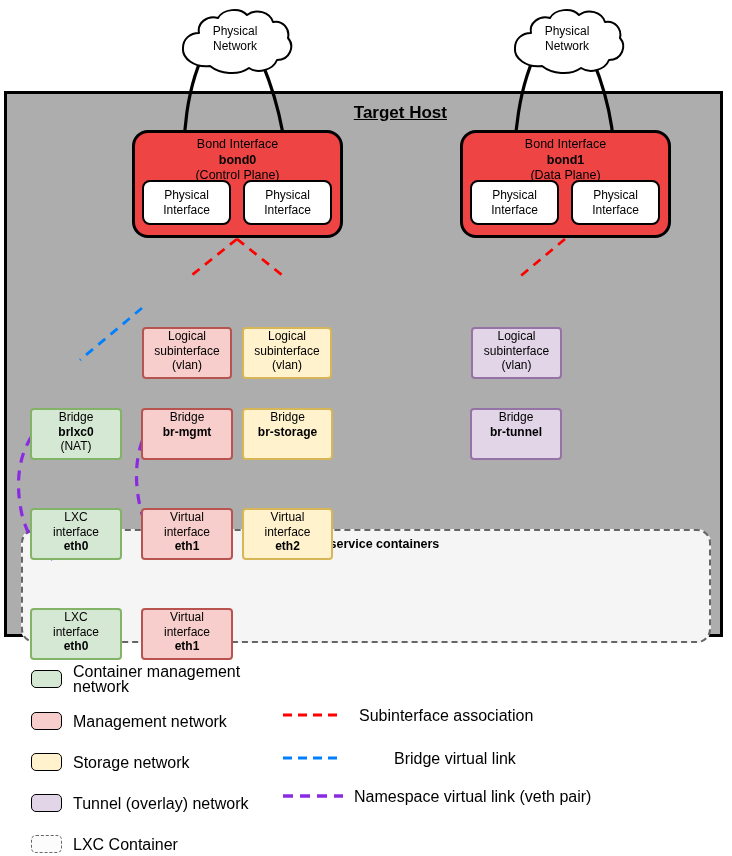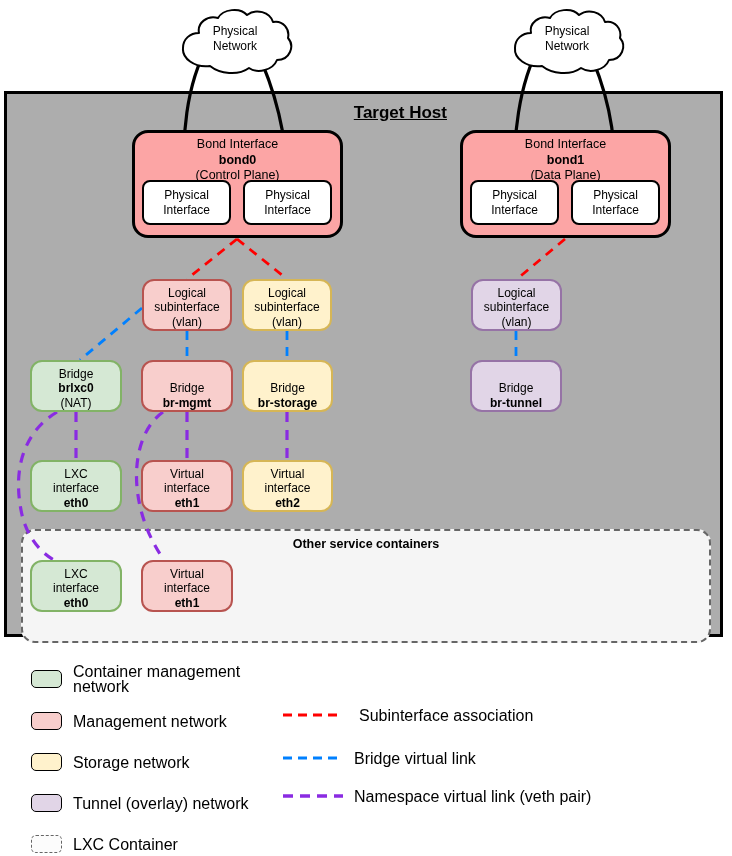--- a/index.html
+++ b/index.html
@@ -17,29 +17,29 @@
   .cbox .cbox-title{position:absolute;top:6px;left:0;right:0;text-align:center;
         font-weight:bold;font-size:12.5px;}
 
   svg.lines{position:absolute;left:0;top:0;z-index:2;pointer-events:none;}
   .lnk-phys{fill:none;stroke:var(--link_black,#000);stroke-width:3.2;}
   .cloud{fill:#fff;stroke:var(--link_black,#000);stroke-width:2;stroke-linejoin:round;}
   .lnk-red{fill:none;stroke:var(--link_red,#f00);stroke-width:2.8;stroke-dasharray:9 7;}
   .lnk-blue{fill:none;stroke:var(--link_blue,#0080ff);stroke-width:2.8;stroke-dasharray:9 7;}
   .lnk-purple{fill:none;stroke:var(--link_purple,#8a2be2);stroke-width:3.2;stroke-dasharray:10 8;}
 
-  .node{position:absolute;box-sizing:border-box;z-index:3;border-radius:12px;border:2px solid;
-        display:flex;flex-direction:column;align-items:center;justify-content:flex-end;
-        text-align:center;font-size:12px;line-height:14.5px;}
+  .node{position:absolute;box-sizing:border-box;z-index:3;border-radius:4px;border:2px solid;
+        display:flex;flex-direction:column;align-items:center;justify-content:flex-start;
+        text-align:center;font-size:12px;line-height:14.5px;margin-top:48px;}
   .green{background:var(--green_fill,#d5e8d4);border-color:var(--green_stroke,#82b366);}
   .red{background:var(--red_fill,#f8cecc);border-color:var(--red_stroke,#b85450);}
   .yellow{background:var(--yellow_fill,#fff2cc);border-color:var(--yellow_stroke,#d6b656);}
   .purple{background:var(--purple_fill,#e1d5e7);border-color:var(--purple_stroke,#9673a6);}
 
-  .bond{position:absolute;box-sizing:border-box;z-index:3;background:#fca5a5;border:3px solid #000;
+  .bond{position:absolute;box-sizing:border-box;z-index:3;background:#ef4444;border:3px solid #000;
         border-radius:16px;text-align:center;font-size:12.5px;line-height:15.5px;padding-top:4px;}
   .phys{position:absolute;box-sizing:border-box;z-index:4;background:#fff;border:2px solid #000;
         border-radius:8px;display:flex;align-items:center;justify-content:center;
         text-align:center;font-size:12px;line-height:14.5px;}
   .pre{white-space:pre-line;}
   .cloud-label{position:absolute;z-index:3;width:110px;text-align:center;font-size:12px;
         line-height:14.5px;}
 
   .lg-row{position:absolute;display:flex;align-items:center;gap:11px;z-index:3;font-size:16px;
         line-height:15px;}
@@ -214,21 +214,21 @@
   <div class="lg-row" style="left:283px;top:705px;height:20px;gap:16px;">
     <svg class="lg-line-svg" width="60" height="6">
         <line class="ll-red" x1="0" y1="3" x2="60" y2="3"></line>
       </svg>
     <span class="lg-label" style="white-space:nowrap;">Subinterface association</span>
   </div>
   <div class="lg-row" style="left:283px;top:748px;height:20px;">
     <svg class="lg-line-svg" width="60" height="6">
         <line class="ll-blue" x1="0" y1="3" x2="60" y2="3"></line>
       </svg>
-    <span class="lg-label" style="white-space:nowrap;">Bridge virtual link</span>
+    <span class="lg-label" style="white-space:nowrap;margin-left:40px;">Bridge virtual link</span>
   </div>
   <div class="lg-row" style="left:283px;top:786px;height:20px;">
     <svg class="lg-line-svg" width="60" height="6">
         <line class="ll-purple" x1="0" y1="3" x2="60" y2="3"></line>
       </svg>
     <span class="lg-label" style="white-space:nowrap;">Namespace virtual link (veth pair)</span>
   </div>
 
 </div>
 

